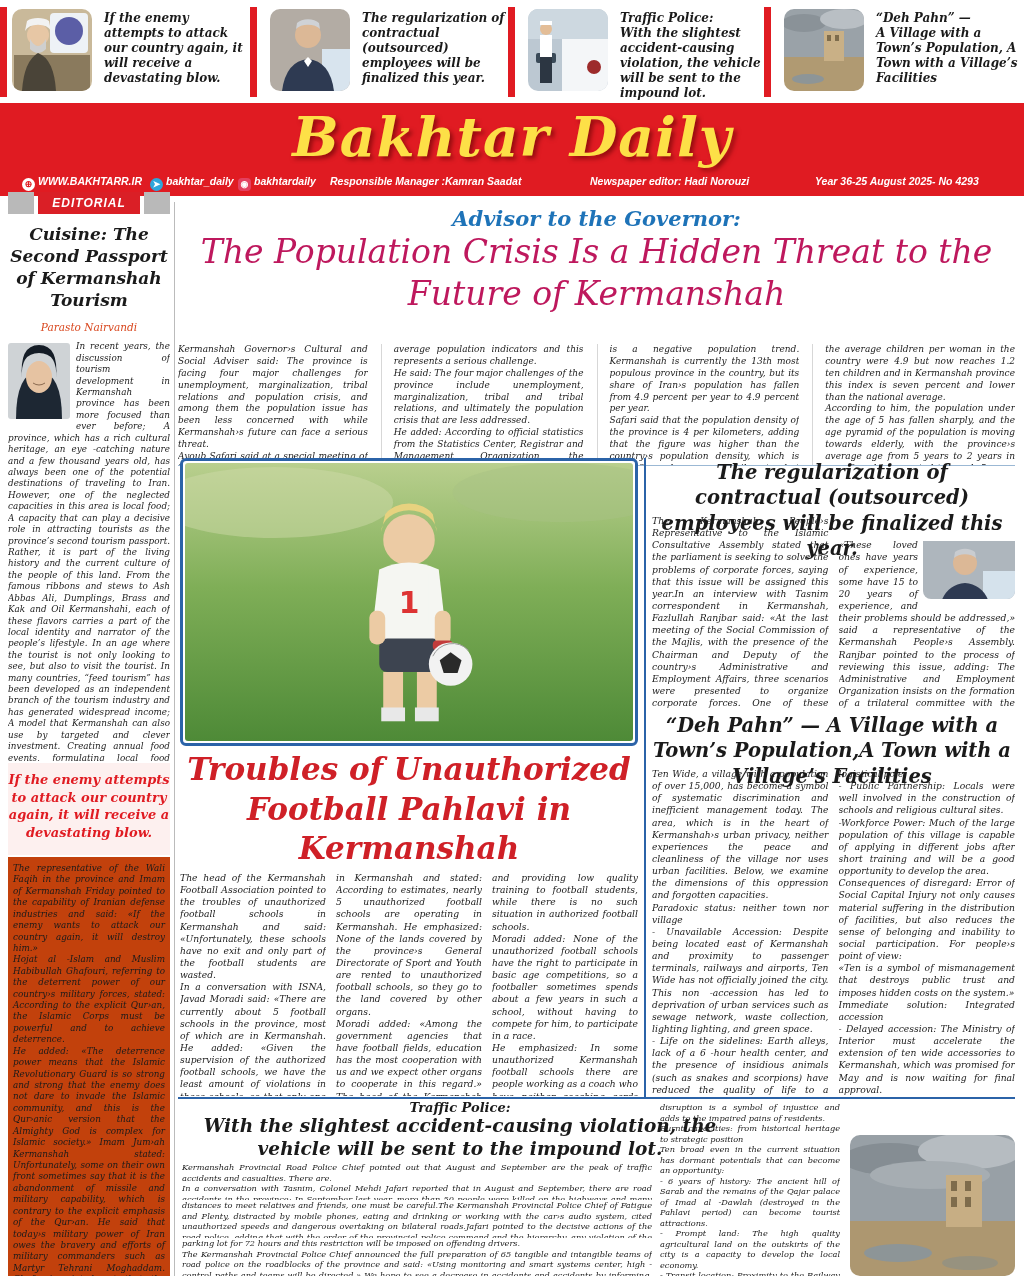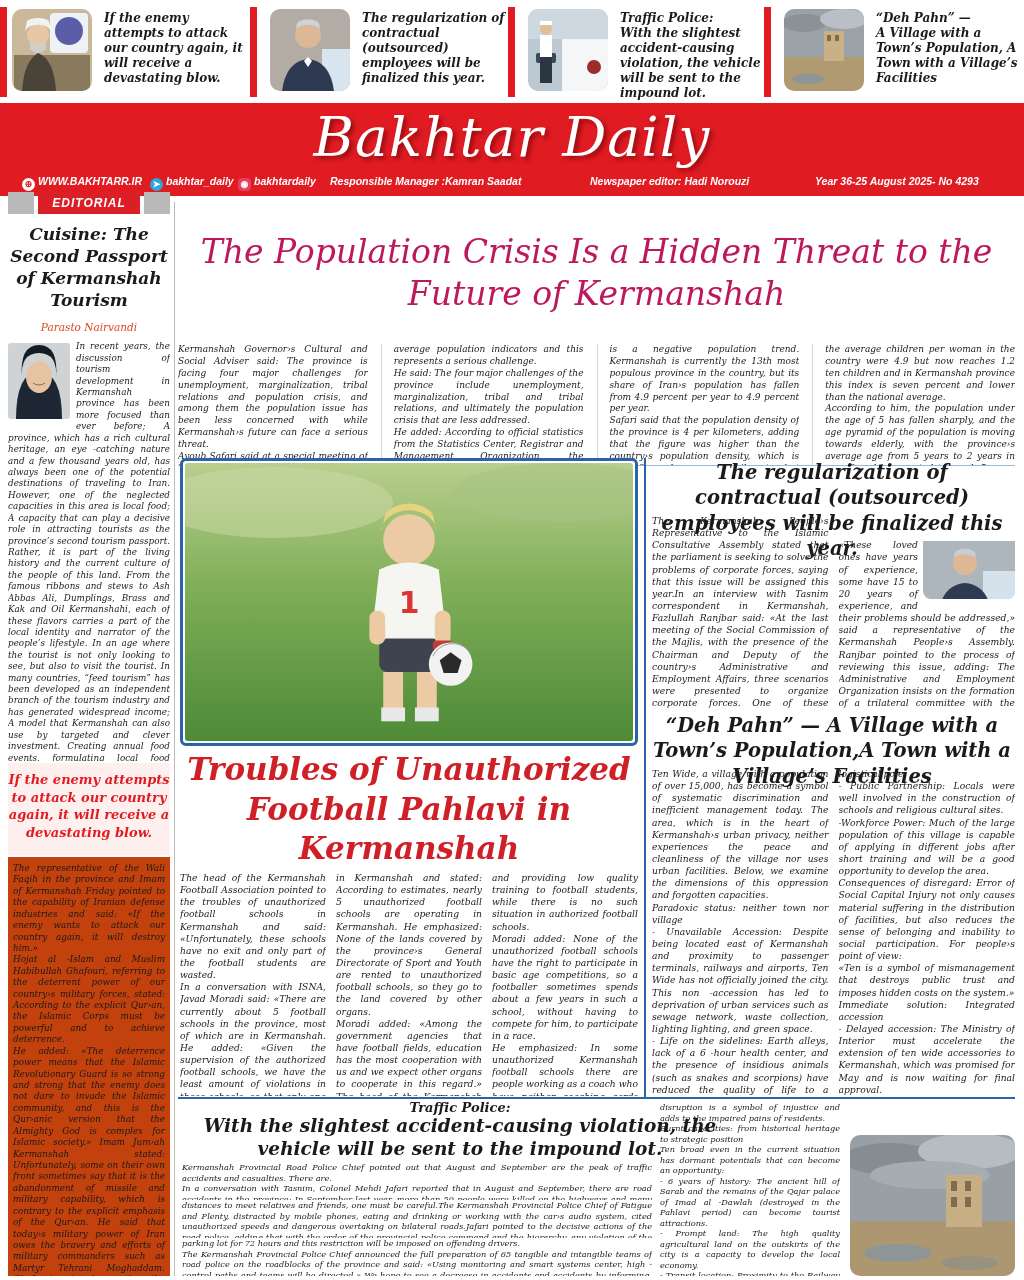--- a/index.html
+++ b/index.html
@@ -16,22 +16,22 @@
   .teaser .timg { position:absolute; left:0; top:2px; width:80px; height:82px; border-radius:10px; overflow:hidden; }
   .teaser .ttext {
     position:absolute; left:92px; top:4px; width:148px;
     font-style:italic; font-weight:bold; font-size:12px; line-height:1.25;
     white-space:pre-line;
   }
   
   .masthead { position:absolute; left:0; top:103px; width:1024px; height:93px; background:#e01b22; }
   .mast-title {
     position:absolute; left:0; top:0; width:100%; text-align:center;
-    font-family:"DejaVu Serif", serif; font-style:italic; font-weight:normal;
-    font-size:55px; color:#ffffff; letter-spacing:1px;
+    font-family:"DejaVu Serif", serif; font-style:italic; font-weight:bold;
+    font-size:55px; color:#fde047; letter-spacing:1px;
     text-shadow:3px 3px 4px rgba(90,0,0,.55); line-height:68px;
   }
   .mast-info {
     position:absolute; left:0; bottom:4px; width:100%; height:20px;
     font-family:"Liberation Sans", sans-serif; font-style:italic; font-weight:bold;
     font-size:10.5px; color:#ffffff;
   }
   .mi { position:absolute; top:3px; white-space:nowrap; }
   .ic { display:inline-block; width:13px; height:13px; border-radius:50%; text-align:center;
         font-size:9px; line-height:13px; font-style:normal; vertical-align:-2px; margin-right:3px; }
@@ -241,20 +241,21 @@
       <span>In recent years, the discussion of tourism development in Kermanshah province has been more focused than ever before; A province, which has a rich cultural heritage, an eye -catching nature and a few thousand years old, has always been one of the potential destinations of traveling to Iran. However, one of the neglected capacities in this area is local food; A capacity that can play a decisive role in attracting tourists as the province’s second tourism passport. Rather, it is part of the living history and the current culture of the people of this land. From the famous ribbons and stews to Ash Abbas Ali, Dumplings, Brass and Kak and Oil Kermanshahi, each of these flavors carries a part of the local identity and narrator of the people’s lifestyle. In an age where the tourist is not only looking to see, but also to visit the tourist. In many countries, “feed tourism” has been developed as an independent branch of the tourism industry and has generated widespread income; A model that Kermanshah can also use by targeted and clever investment. Creating annual food events, formulating local food brands, training and standardizing restaurants, and introducing indigenous foods in national and international contexts, is only part of the measures that can be used in Kermanshah. Look at cultural and touristy. Because sometimes a genuine food plate, more than dozens of promotional brochures, keeps a destination in the mind of the tourist.</span>
     </div>
   </div>
 
   <div class="enemy-box">If the enemy attempts to attack our country again, it will receive a devastating blow.</div>
   <div class="enemy-body">The representative of the Wali Faqih in the province and Imam of Kermanshah Friday pointed to the capability of Iranian defense industries and said: «If the enemy wants to attack our country again, it will destroy him.»
 Hojat al -Islam and Muslim Habibullah Ghafouri, referring to the deterrent power of our country›s military forces, stated: According to the explicit Qur›an, the Islamic Corps must be powerful and to achieve deterrence.
 He added: «The deterrence power means that the Islamic Revolutionary Guard is so strong and strong that the enemy does not dare to invade the Islamic community, and this is the Qur›anic version that the Almighty God is complex for Islamic society.» Imam Jum›ah Kermanshah stated: Unfortunately, some on their own front sometimes say that it is the abandonment of missile and military capability, which is contrary to the explicit emphasis of the Qur›an. He said that today›s military power of Iran owes the bravery and efforts of military commanders such as Martyr Tehrani Moghaddam. Ghafouri pointed out that the great thing our defense industry did has caused the enemy to re -invade our country, it will be a blow that will not be traced back to him.
 «Unfortunately, few employees play with the disappointment of the people and back down with the respected employee›s honor, but most of these people are hard -working and appreciated,» he said.</div>
 
+  <div class="pop-kicker">Advisor to the Governor:</div>
   <div class="pop-headline">The Population Crisis Is a Hidden Threat to the Future of Kermanshah</div>
   <div class="pop-cols">
     <div class="col">Kermanshah Governor›s Cultural and Social Adviser said: The province is facing four major challenges for unemployment, marginalization, tribal relations and population crisis, and among them the population issue has been less concerned with while Kermanshah›s future can face a serious threat.
 Ayoub Safari said at a special meeting of Kermanshah Population Development Development Center organized by the provincial development center in the academic jihad: Kermanshah province is lower than the country›s</div>
     <div class="col">average population indicators and this represents a serious challenge.
 He said: The four major challenges of the province include unemployment, marginalization, tribal and tribal relations, and ultimately the population crisis that are less addressed.
 He added: According to official statistics from the Statistics Center, Registrar and Management Organization, the province›s population has been suspended for the past 5 years and in some cities there</div>
     <div class="col">is a negative population trend. Kermanshah is currently the 13th most populous province in the country, but its share of Iran›s population has fallen from 4.9 percent per year to 4.9 percent per year.
 Safari said that the population density of the province is 4 per kilometers, adding that the figure was higher than the country›s population density, which is about 2 people per square kilometer, but the general population trend is stopped or declining.
 Kermanshah Governor Advisor continued: In the 1980s,</div>

